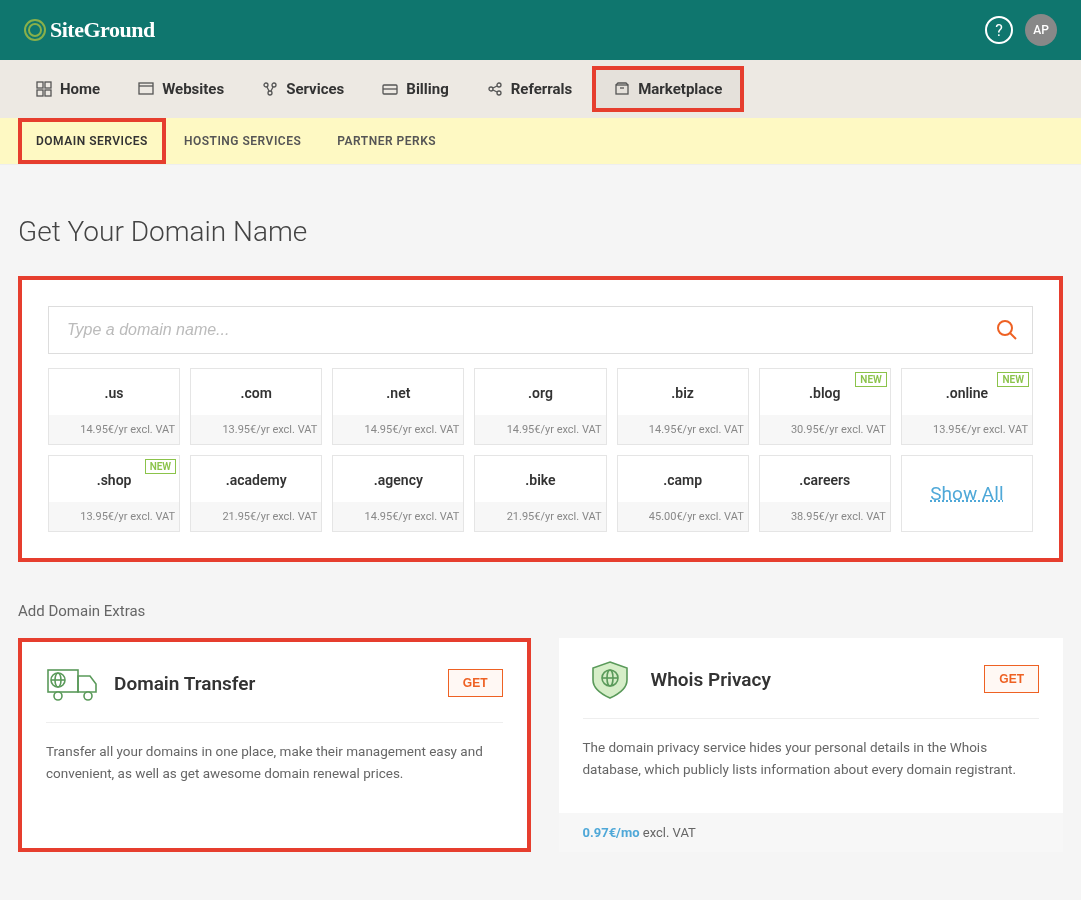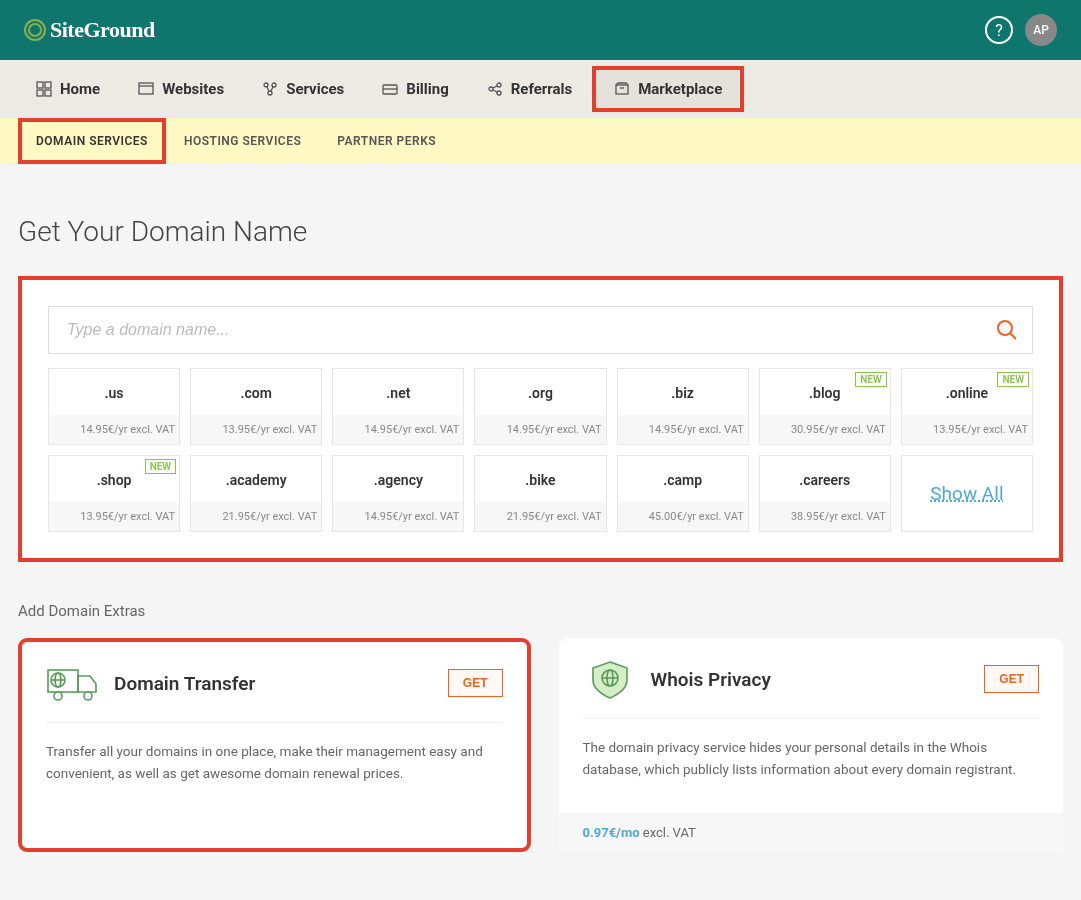--- a/index.html
+++ b/index.html
@@ -30,21 +30,21 @@
 .search-svg { width: 24px; height: 24px; stroke: #ee6123; stroke-width: 2; fill: none; }
 .tld-grid { margin-top: 14px; display: grid; grid-template-columns: repeat(7, 1fr); gap: 10px; }
 .tld-card { border: 1px solid #e5e5e5; position: relative; cursor: pointer; }
 .tld-name { padding: 16px 8px 14px; text-align: center; font-size: 14px; font-weight: 600; color: #333; }
 .tld-price { background: #f7f7f7; text-align: right; padding: 8px 4px; font-size: 11px; color: #888; }
 .new-badge { position: absolute; top: 3px; right: 3px; border: 1px solid #8bc34a; color: #8bc34a; font-size: 10px; font-weight: 600; padding: 1px 4px; }
 .show-all-card { border: 1px solid #e5e5e5; display: flex; align-items: center; justify-content: center; }
 .show-all-link { color: #4fa8d8; font-size: 19px; text-decoration: underline dotted; cursor: pointer; }
 .section-title { font-size: 15px; color: #666; margin: 40px 0 18px; }
 .extras-row { display: flex; gap: 28px; }
-.extra-card { flex: 1; background: #fff; padding: 20px 24px; border-radius: 9px; }
+.extra-card { flex: 1; background: #fff; padding: 20px 24px; }
 .extra-card.highlighted { border: 4px solid #e63e2e; }
 .extra-header { display: flex; align-items: center; gap: 14px; margin-bottom: 18px; padding-bottom: 18px; border-bottom: 1px solid #eee; }
 .extra-icon { width: 54px; height: 42px; flex-shrink: 0; }
 .extra-title { font-size: 19px; font-weight: 600; color: #333; flex: 1; }
 .get-btn { border: 1px solid #ee6123; color: #ee6123; background: #fff8f4; padding: 6px 14px; font-size: 12px; font-weight: 600; cursor: pointer; }
 .extra-desc { font-size: 13.5px; color: #666; line-height: 1.6; margin-bottom: 32px; min-height: 44px; }
 .extra-footer { background: #f7f7f7; margin: 0 -24px -20px; padding: 12px 24px; font-size: 13px; color: #666; }
 .extra-footer .price { color: #4fa8d8; font-weight: 700; }
 </style>
 </head>

